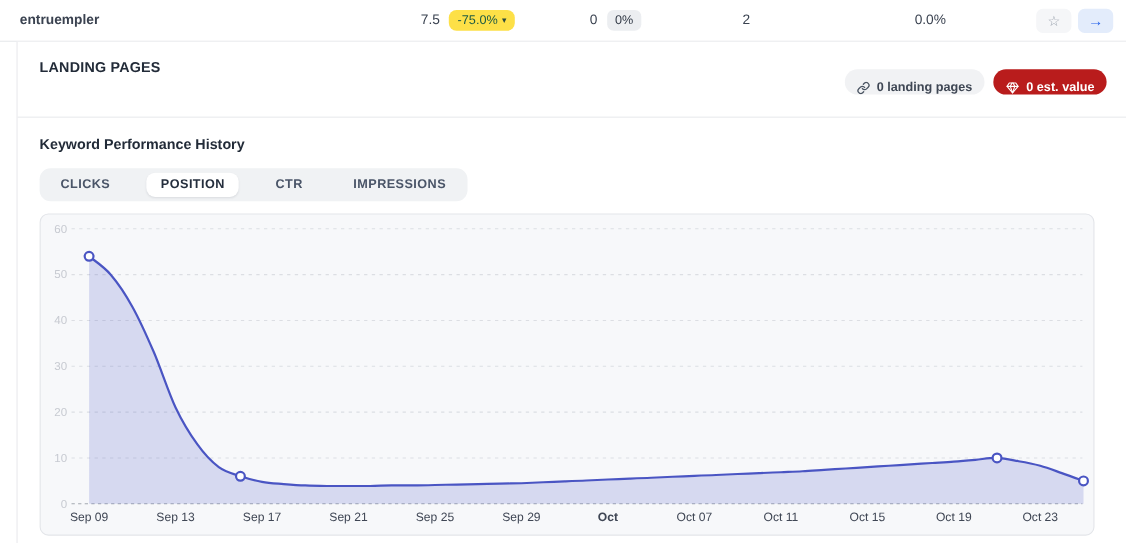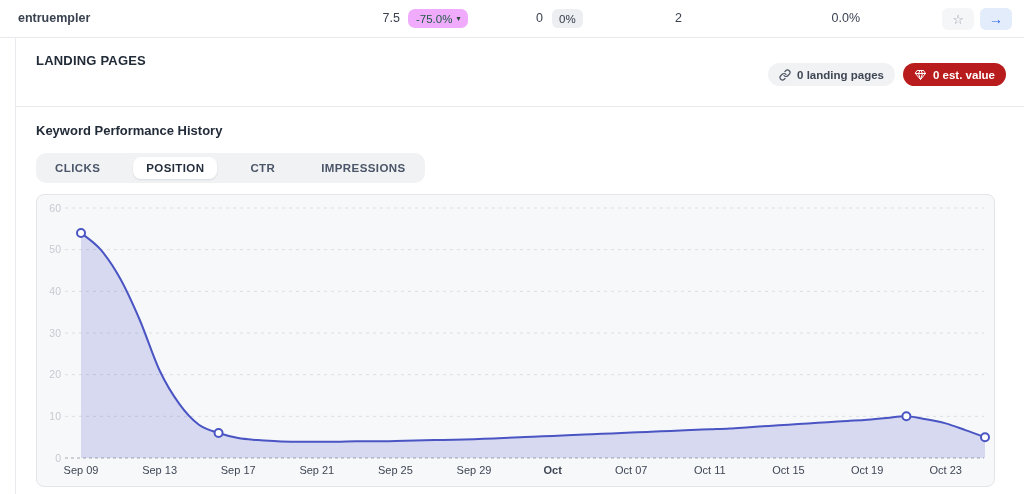--- a/index.html
+++ b/index.html
@@ -4,38 +4,38 @@
 <style>
   * { margin:0; padding:0; box-sizing:border-box; }
   html,body { background:#fff; font-family:"Liberation Sans", sans-serif; }
   .page { position:relative; width:1024px; height:494px; background:#fff; overflow:hidden; }
 
   
   .kw-row { position:absolute; top:0; left:0; width:1024px; height:38px; background:#fff; border-bottom:1px solid #e7e9ec; }
   .kw-row .cell { position:absolute; top:11px; font-size:12.5px; color:#3a4250; }
   .kw-name { left:18px; font-weight:700; color:#1d2530; font-size:13px; }
   .kw-pos { left:360px; width:40px; text-align:right; }
-  .badge-green { position:absolute; left:408px; top:9px; height:19px; padding:2px 8px; background:#f0abfc; color:#1d5a44; font-size:11.5px; font-weight:400; border-radius:7px; display:flex; align-items:center; gap:4px; cursor:pointer; }
+  .badge-green { position:absolute; left:408px; top:9px; height:19px; padding:2px 8px; background:#fde047; color:#1d5a44; font-size:11.5px; font-weight:400; border-radius:7px; display:flex; align-items:center; gap:4px; cursor:pointer; }
   .badge-green .caret { font-size:8px; color:#2b4a3d; }
   .kw-clicks { left:515px; width:28px; text-align:right; }
   .badge-gray { position:absolute; left:552px; top:9px; height:19px; padding:2px 7px; background:#eceef1; color:#333b48; font-size:11.5px; border-radius:6px; display:flex; align-items:center; }
   .kw-imp { left:670px; width:12px; text-align:right; }
   .kw-ctr { left:824px; width:36px; text-align:right; }
   .icon-btn { position:absolute; top:8px; width:32px; height:22px; border-radius:6px; display:flex; align-items:center; justify-content:center; cursor:pointer; border:none; }
   .star-btn { left:942px; background:#f5f6f8; color:#9aa2ad; font-size:13px; }
   .arrow-btn { left:980px; background:#e3ecfb; color:#2563eb; font-size:14px; font-weight:700; }
 
   
   .panel { position:absolute; top:38px; left:15px; width:1009px; height:456px; border-left:1px solid #e9eaed; background:#fff; }
 
   .lp-header { position:relative; height:69px; border-bottom:1px solid #e9eaed; padding:15px 18px 0 20px; display:flex; justify-content:space-between; }
   .lp-title { font-size:13px; font-weight:700; color:#222b38; letter-spacing:.2px; }
   .lp-sub { margin-top:6px; font-size:12px; color:#8d939e; }
   .lp-pills { display:flex; gap:8px; align-items:flex-start; padding-top:10px; }
-  .pill { height:23px; border-radius:12px; padding:0 11px; display:flex; align-items:center; gap:6px; font-size:11.5px; font-weight:700; cursor:pointer; }
+  .pill { height:23px; border-radius:12px; padding:0 11px; display:flex; align-items:flex-end; gap:6px; font-size:11.5px; font-weight:700; cursor:pointer; }
   .pill-gray { background:#f1f2f4; color:#3f4754; }
   .pill-blue { background:#b91c1c; color:#fff; }
   .pill svg { display:block; }
 
   .perf { padding:12px 0 14px 20px; }
   .perf-title { font-size:13px; font-weight:700; color:#222b38; margin-top:4px; }
 
   .tabs { margin-top:15px; display:inline-flex; align-items:center; background:#f0f2f4; border-radius:10px; padding:4px 6px; gap:20px; }
   .tab { padding:5px 13px; font-size:11.5px; font-weight:700; letter-spacing:.4px; color:#4a5568; border-radius:8px; cursor:pointer; white-space:nowrap; }
   .tab.active { background:#fff; color:#242e3d; box-shadow:0 1px 2px rgba(20,30,50,.10); }

